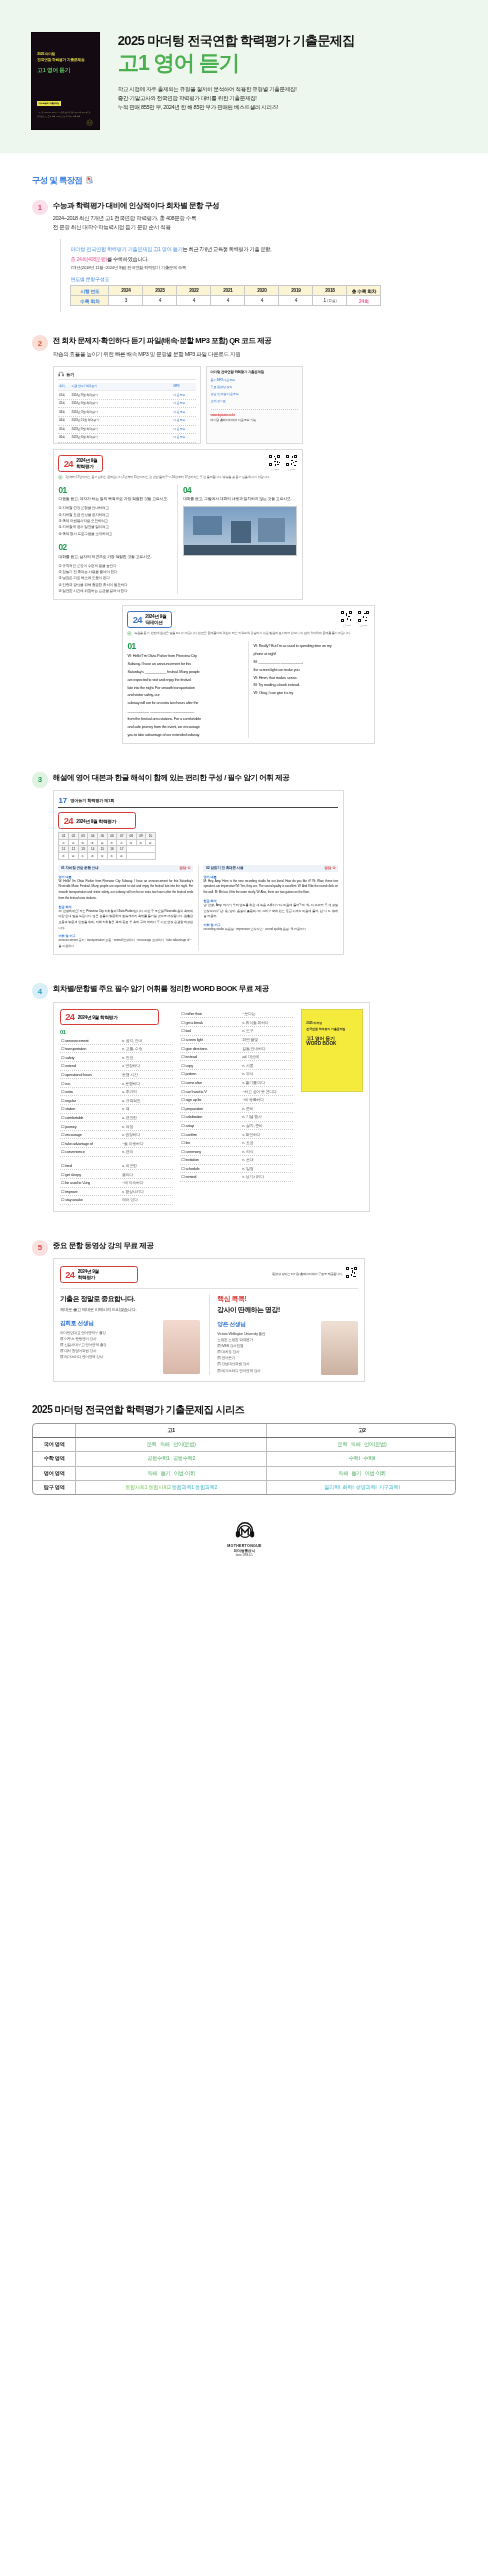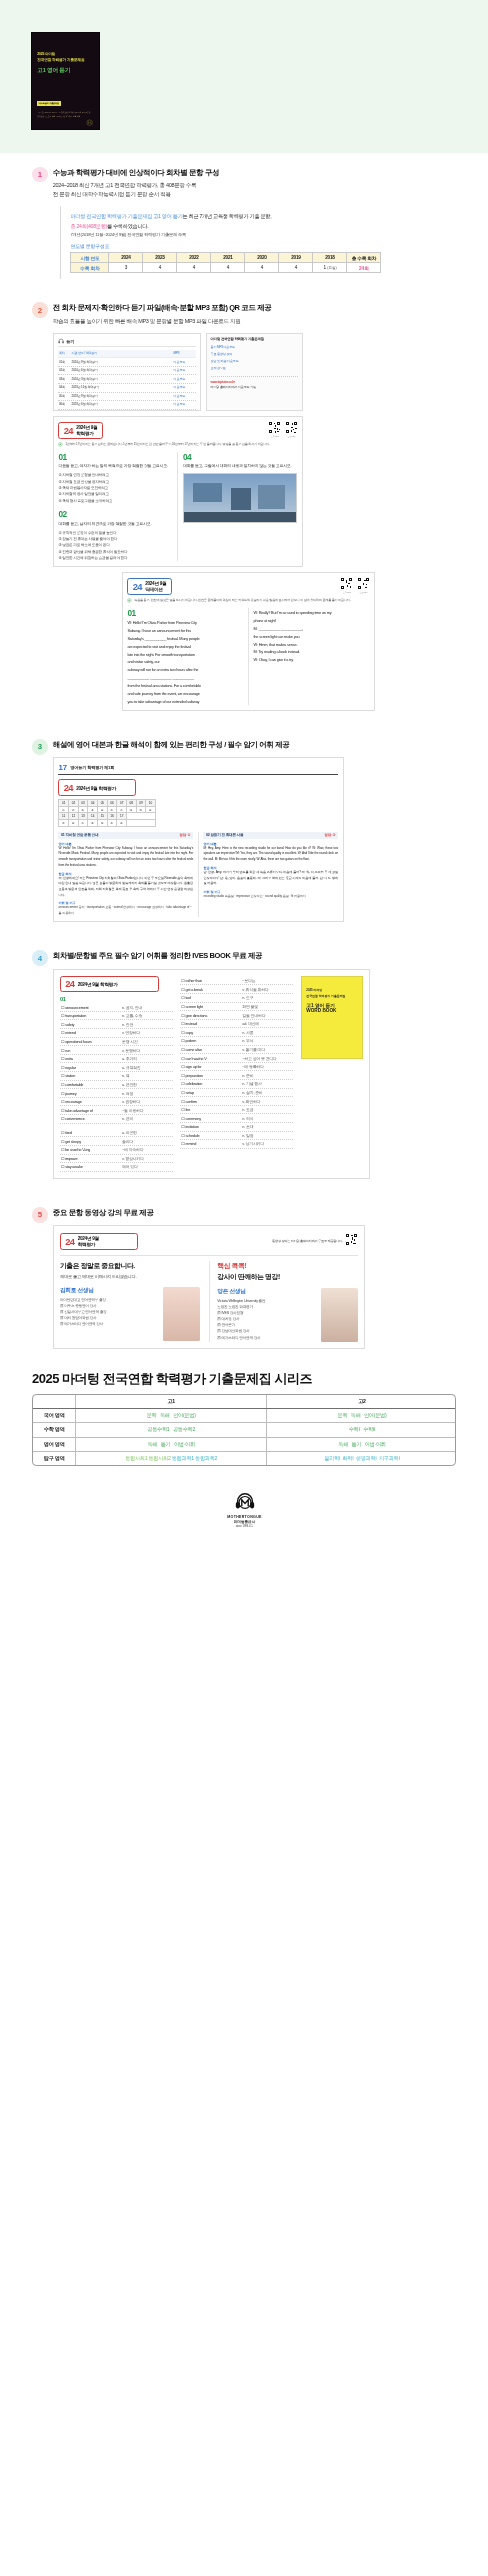--- a/index.html
+++ b/index.html
@@ -91,21 +91,21 @@
   .hr-soft { height:0.5px; background:#e2e2e2; }
 
   
   .prof-name { font-size:5.7px; font-weight:bold; color:#2a6fd0; letter-spacing:-0.3px; }
   .prof-line { font-size:3.6px; color:#444; letter-spacing:-0.2px; line-height:1.7;}
   .big-claim { font-size:6.8px; font-weight:bold; letter-spacing:-0.4px; color:#111; }
   .big-claim .red { color:#d93b3b; }
   .claim-sub { font-size:4.2px; color:#333; letter-spacing:-0.2px; line-height:1.7; margin-top:2.6px;}
 
   
-  .series-title { font-size:13px; font-weight:bold; letter-spacing:-0.5px; color:#111; margin:21px 0 6px 0;}
+  .series-title { font-size:10px; font-weight:bold; letter-spacing:-0.5px; color:#111; margin:21px 0 6px 0;}
   table.series { border-collapse:collapse; width:424px; font-size:5.2px; }
   table.series th, table.series td { border-bottom:0.5px solid #bdbdbd; padding:3.1px 0; text-align:center; letter-spacing:-0.3px;}
   table.series thead th { border-bottom:0.8px solid #6f6f6f; font-weight:bold; color:#111; }
   table.series td.rowlab { width:43px; font-weight:bold; color:#111; border-right:0.5px solid #bdbdbd;}
   table.series td.g1 { width:191px; border-right:0.5px solid #bdbdbd;}
   table.series td.g2 { width:191px; }
   table.series .sjA { color:#4aa95e; }
   table.series .sjB { color:#3fb6c8; }
   table.series .sjC { color:#7fc45f; }
   .tbl-outline { border:0.8px solid #9a9a9a; border-radius:4.2px; overflow:hidden; width:424px; }
@@ -136,25 +136,46 @@
         <div class="badge">베스트셀러 기출문제집</div>
         <div class="fine">
           <div>고1 기말 (2015.11~2024.9) 고1 전국연합 학력평가 총 24회, 총 408문항</div>
           <div>전국연합 기출문제 수록 · 2024년 9월 학력평가 수록 수록</div>
         </div>
         <svg class="cmark" viewBox="0 0 24 24">
           <circle cx="12" cy="12" r="9" fill="none" stroke="#7a7430" stroke-width="2"></circle>
           <path d="M8 16V9l4 4 4-4v7" fill="none" stroke="#7a7430" stroke-width="2"></path>
         </svg>
       </div>
+      <div class="hero-text">
+        <div class="hero-title">2025 마더텅 전국연합 학력평가 기출문제집</div>
+        <div class="hero-sub">고1 영어 듣기</div>
+        <div class="hero-desc">
+          <div>학교 시험에 자주 출제되는 유형을 철저히 분석하여 적용한 유형별 기출문제집!</div>
+          <div>중간·기말고사와 전국연합 학력평가 대비를 위한 기출문제집!</div>
+          <div>누적 판매 855만 부, 2024년 한 해 85만 부가 판매된 베스트셀러 시리즈!</div>
+        </div>
+      </div>
     </div>
   </section>
 
   <div class="wrap">
 
+    <div class="sec-head">
+      <h2>구성 및 특장점</h2>
+      <span class="doc-ico">
+        <svg viewBox="0 0 24 24" width="7.8" height="8.3">
+          <rect x="3" y="2" width="13" height="19" fill="#fff" stroke="#5a5a5a" stroke-width="1.4"></rect>
+          <path d="M6 6h7M6 9h7M6 12h5" stroke="#9a9a9a" stroke-width="1.2"></path>
+          <circle cx="8.5" cy="7.5" r="3.2" fill="#e8433f" stroke="#7a1f1d" stroke-width=".8"></circle>
+          <circle cx="15" cy="15" r="4" fill="#d8ecf8" stroke="#4a6fa5" stroke-width="1.5"></circle>
+          <path d="M18 18l4 4" stroke="#4a6fa5" stroke-width="2"></path>
+        </svg>
+      </span>
+    </div>
 
     <div class="feature">
       <div class="num n1">1</div>
       <div class="feat-body">
         <div class="feat-title">수능과 학력평가 대비에 인상적이다 회차별 문항 구성</div>
         <div class="feat-desc">
           <div>2024~2018 최신 7개년 고1 전국연합 학력평가, 총 408문항 수록</div>
           <div>전 문항 최신 대학수학능력시험 듣기 문항 순서 적용</div>
         </div>
 
@@ -543,21 +564,21 @@
               <div style="font-size:3.1px;line-height:1.8;color:#444;letter-spacing:-0.1px;">recording studio 녹음실 · impressive 인상적인 · sound quality 음질 · fit 어울리다</div>
             </div>
           </div>
         </div>
       </div>
     </div>
 
     <div class="feature" style="margin-top:29px;">
       <div class="num n4">4</div>
       <div class="feat-body">
-        <div class="feat-title">회차별/문항별 주요 필수 암기 어휘를 정리한 IVES BOOK 무료 제공</div>
+        <div class="feat-title">회차별/문항별 주요 필수 암기 어휘를 정리한 WORD BOOK 무료 제공</div>
 
         <div class="preview" style="width:317px;margin-top:7.3px;padding:6.2px;display:flex;gap:7.3px;">
           <div style="flex:1;">
             <div class="tagbar" style="width:99px;">
               <span class="n">24</span>
               <span class="t">2024년 9월 학력평가</span>
             </div>
             <div class="qnum" style="margin-top:3.6px;font-size:5.7px;">01</div>
             <div style="margin-top:1.6px;">
               <div class="wb-row">

